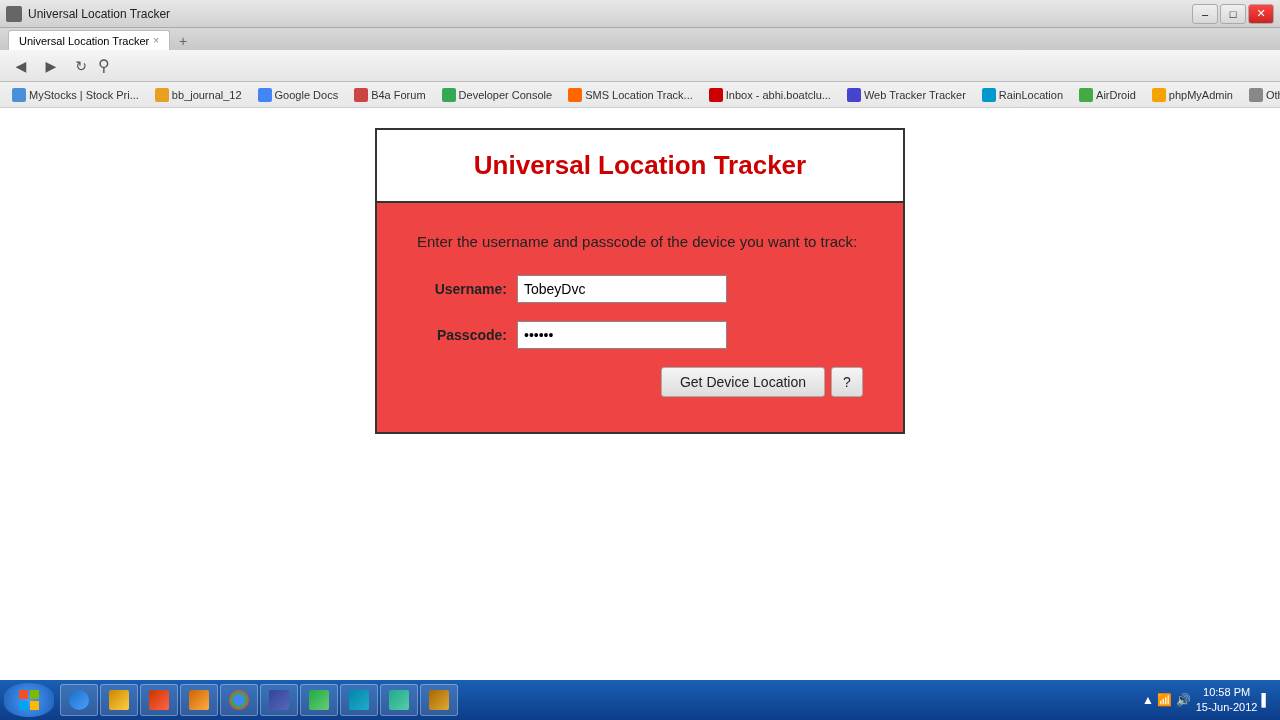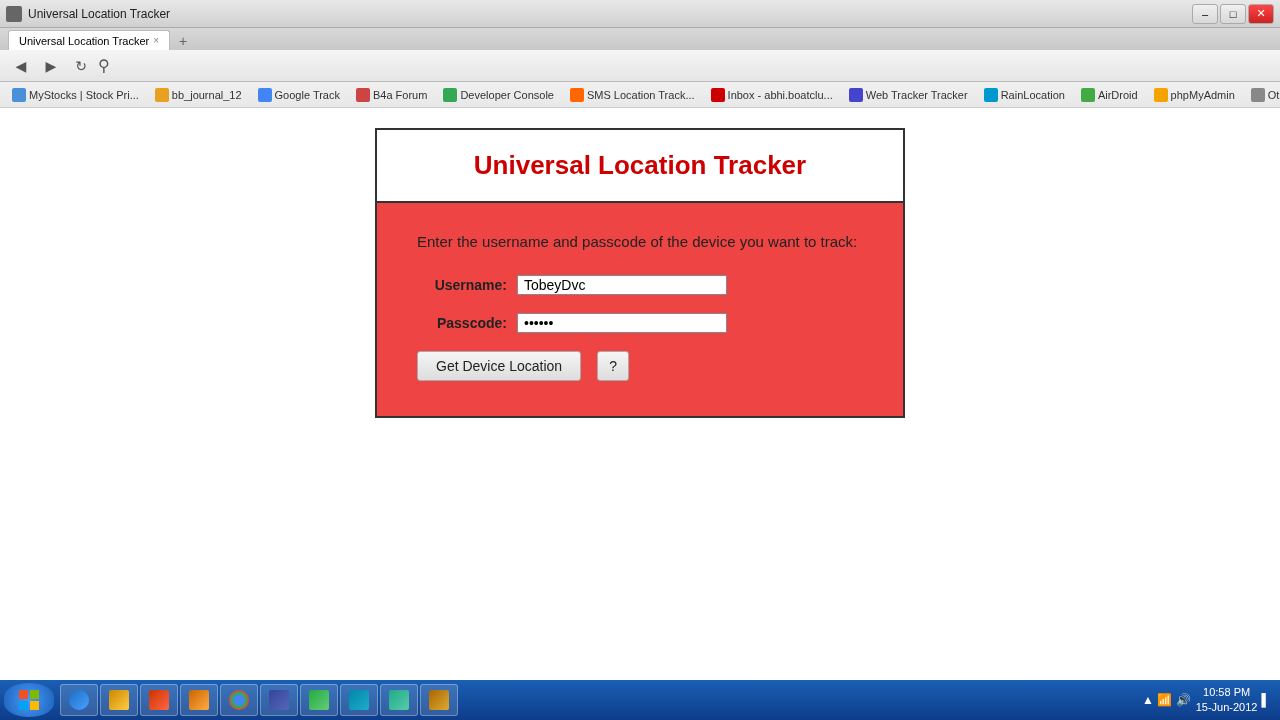--- a/index.html
+++ b/index.html
@@ -165,32 +165,32 @@
     .form-label {
       font-size: 14px;
       color: #222;
       font-weight: bold;
       width: 90px;
       text-align: right;
       margin-right: 10px;
     }
     .form-input {
       width: 210px;
-      height: 20px;
+      height: 28px;
       border: 1px solid #888;
       background: white;
       padding: 0 6px;
       font-size: 14px;
       outline: none;
     }
     .btn-row {
       display: flex;
       align-items: center;
-      justify-content: flex-start;
-      gap: 16px;
+      justify-content: flex-end;
+      gap: 6px;
       margin-top: 8px;
     }
     .btn-get-location {
       padding: 6px 18px;
       background: linear-gradient(to bottom, #f5f5f5, #ddd);
       border: 1px solid #aaa;
       font-size: 14px;
       cursor: pointer;
       border-radius: 3px;
       color: #222;
@@ -328,21 +328,21 @@
   <div class="bookmark-item">
     <div class="bm-icon" style="background:#4a90d9;"></div>
     <span>MyStocks | Stock Pri...</span>
   </div>
   <div class="bookmark-item">
     <div class="bm-icon" style="background:#e8a020;"></div>
     <span>bb_journal_12</span>
   </div>
   <div class="bookmark-item">
     <div class="bm-icon" style="background:#4285f4;"></div>
-    <span>Google Track</span>
+    <span>Google Docs</span>
   </div>
   <div class="bookmark-item">
     <div class="bm-icon" style="background:#cc4444;"></div>
     <span>B4a Forum</span>
   </div>
   <div class="bookmark-item">
     <div class="bm-icon" style="background:#34a853;"></div>
     <span>Developer Console</span>
   </div>
   <div class="bookmark-item">

